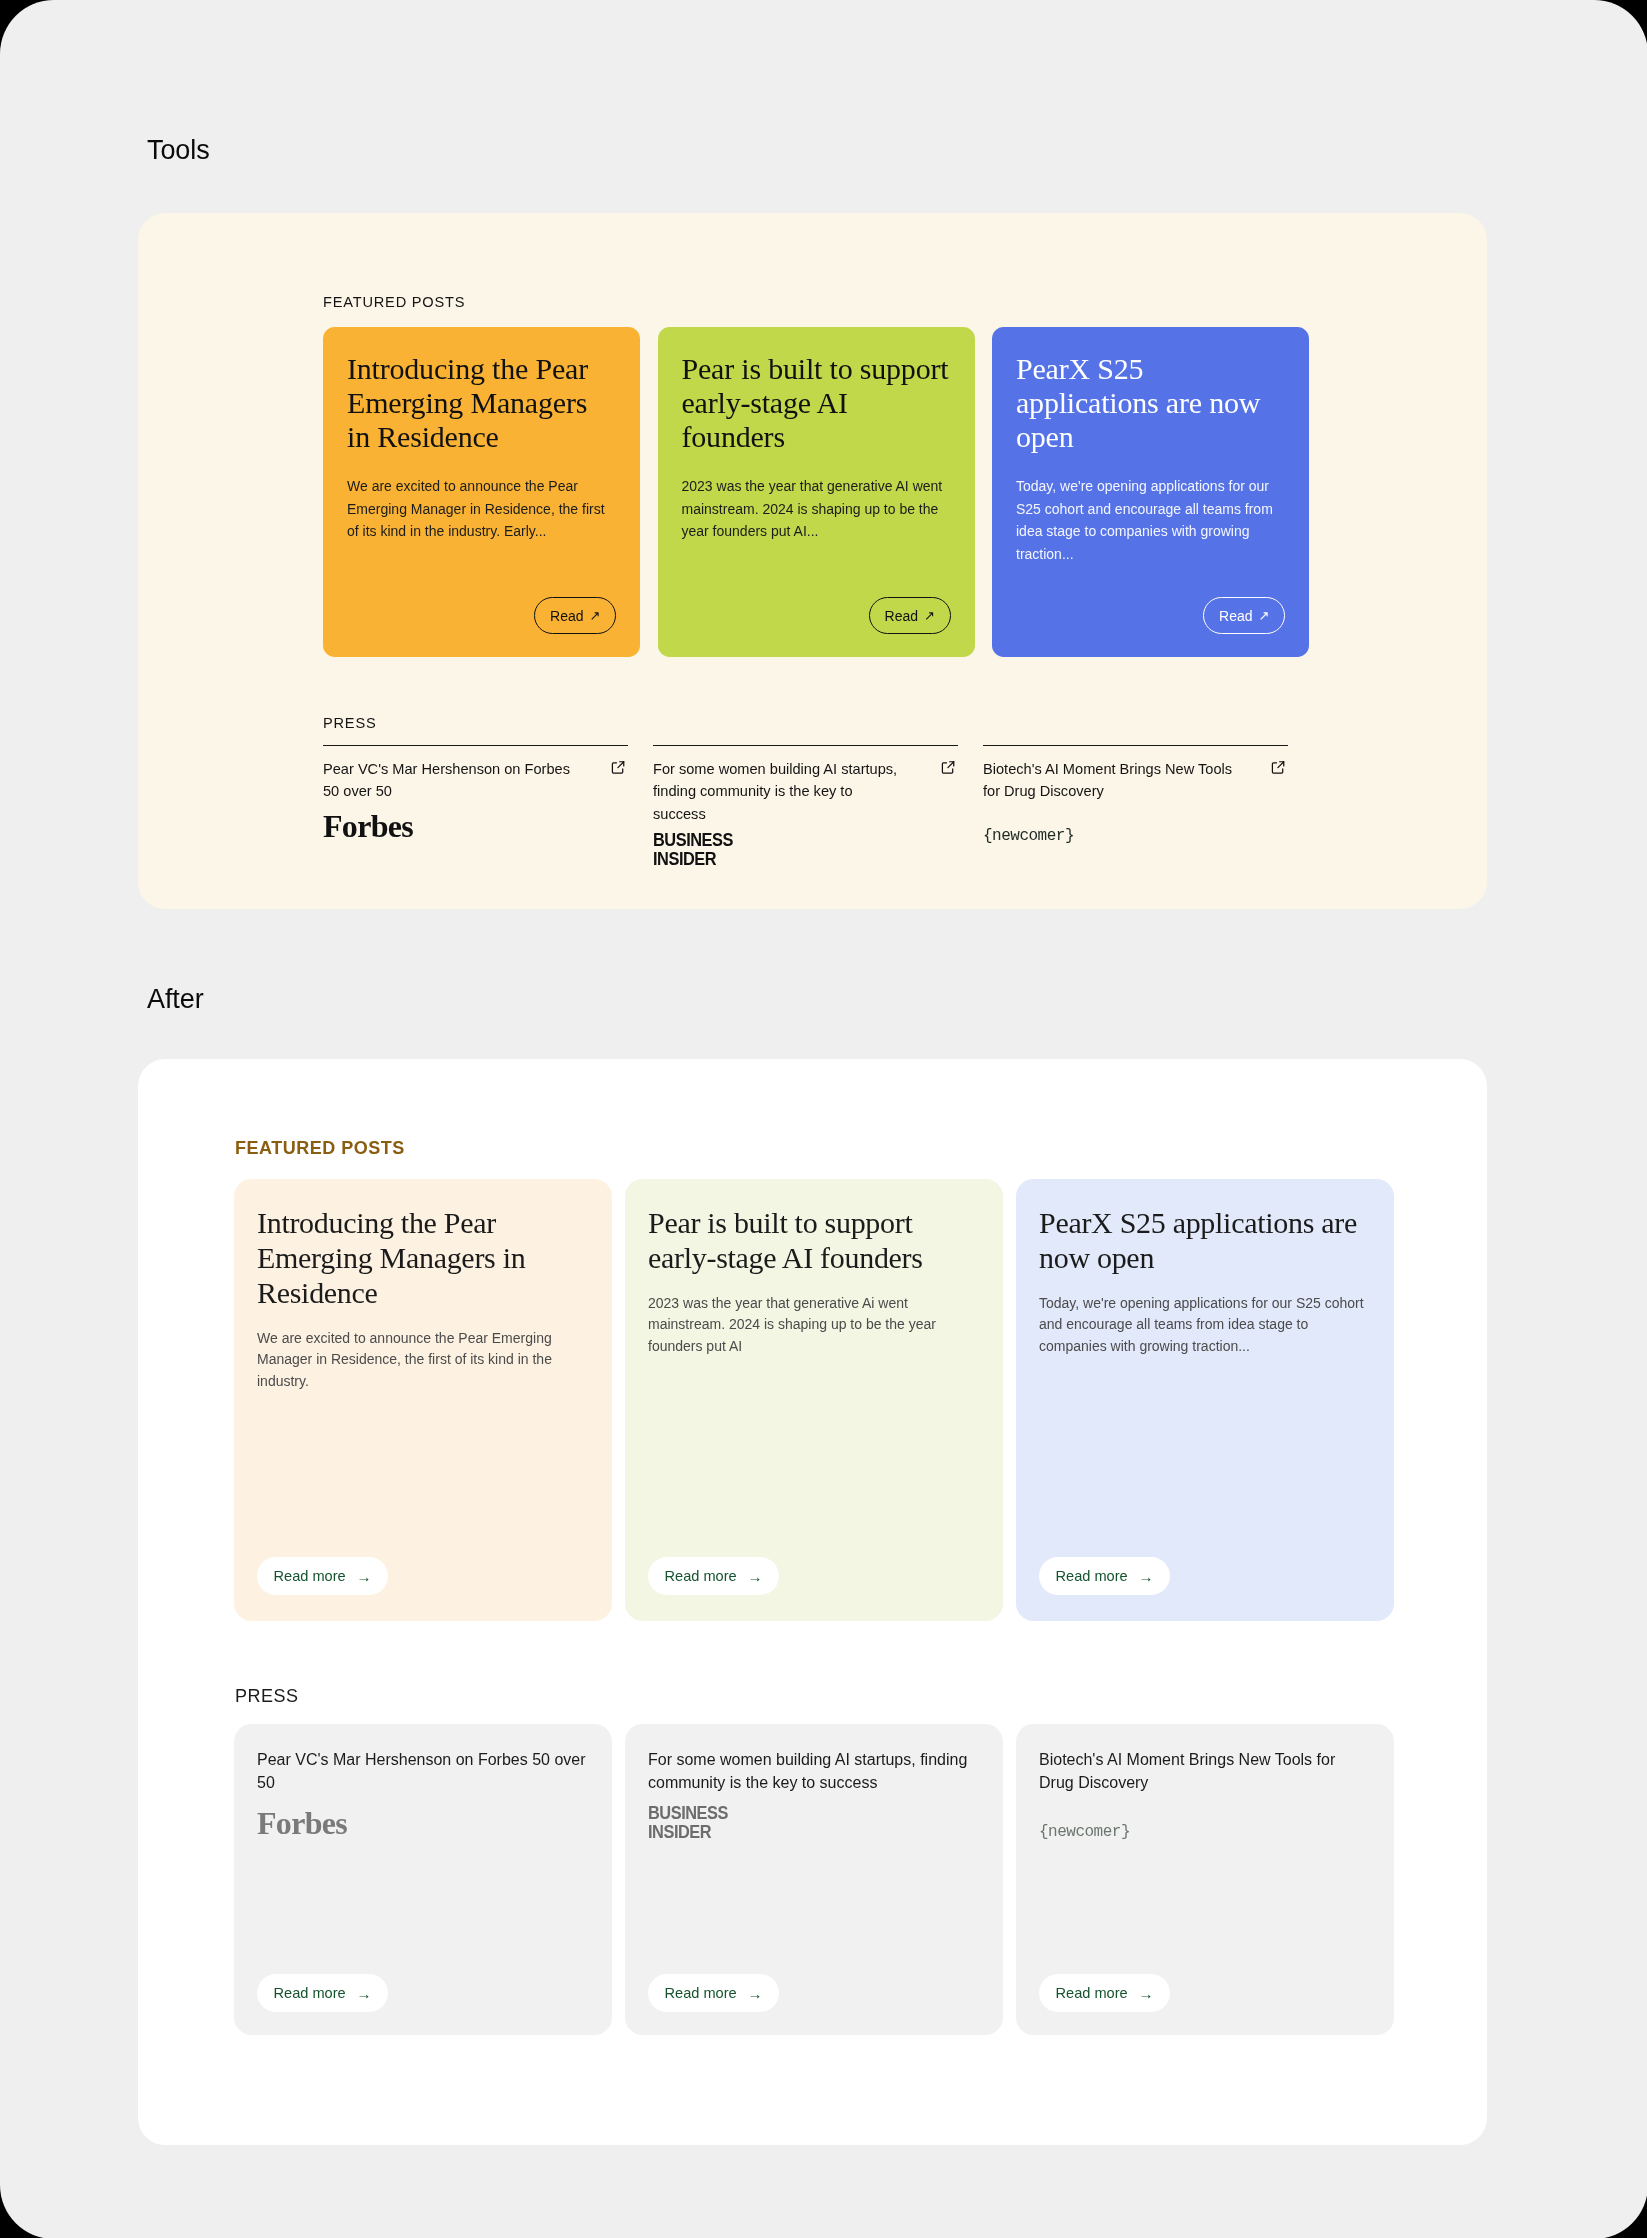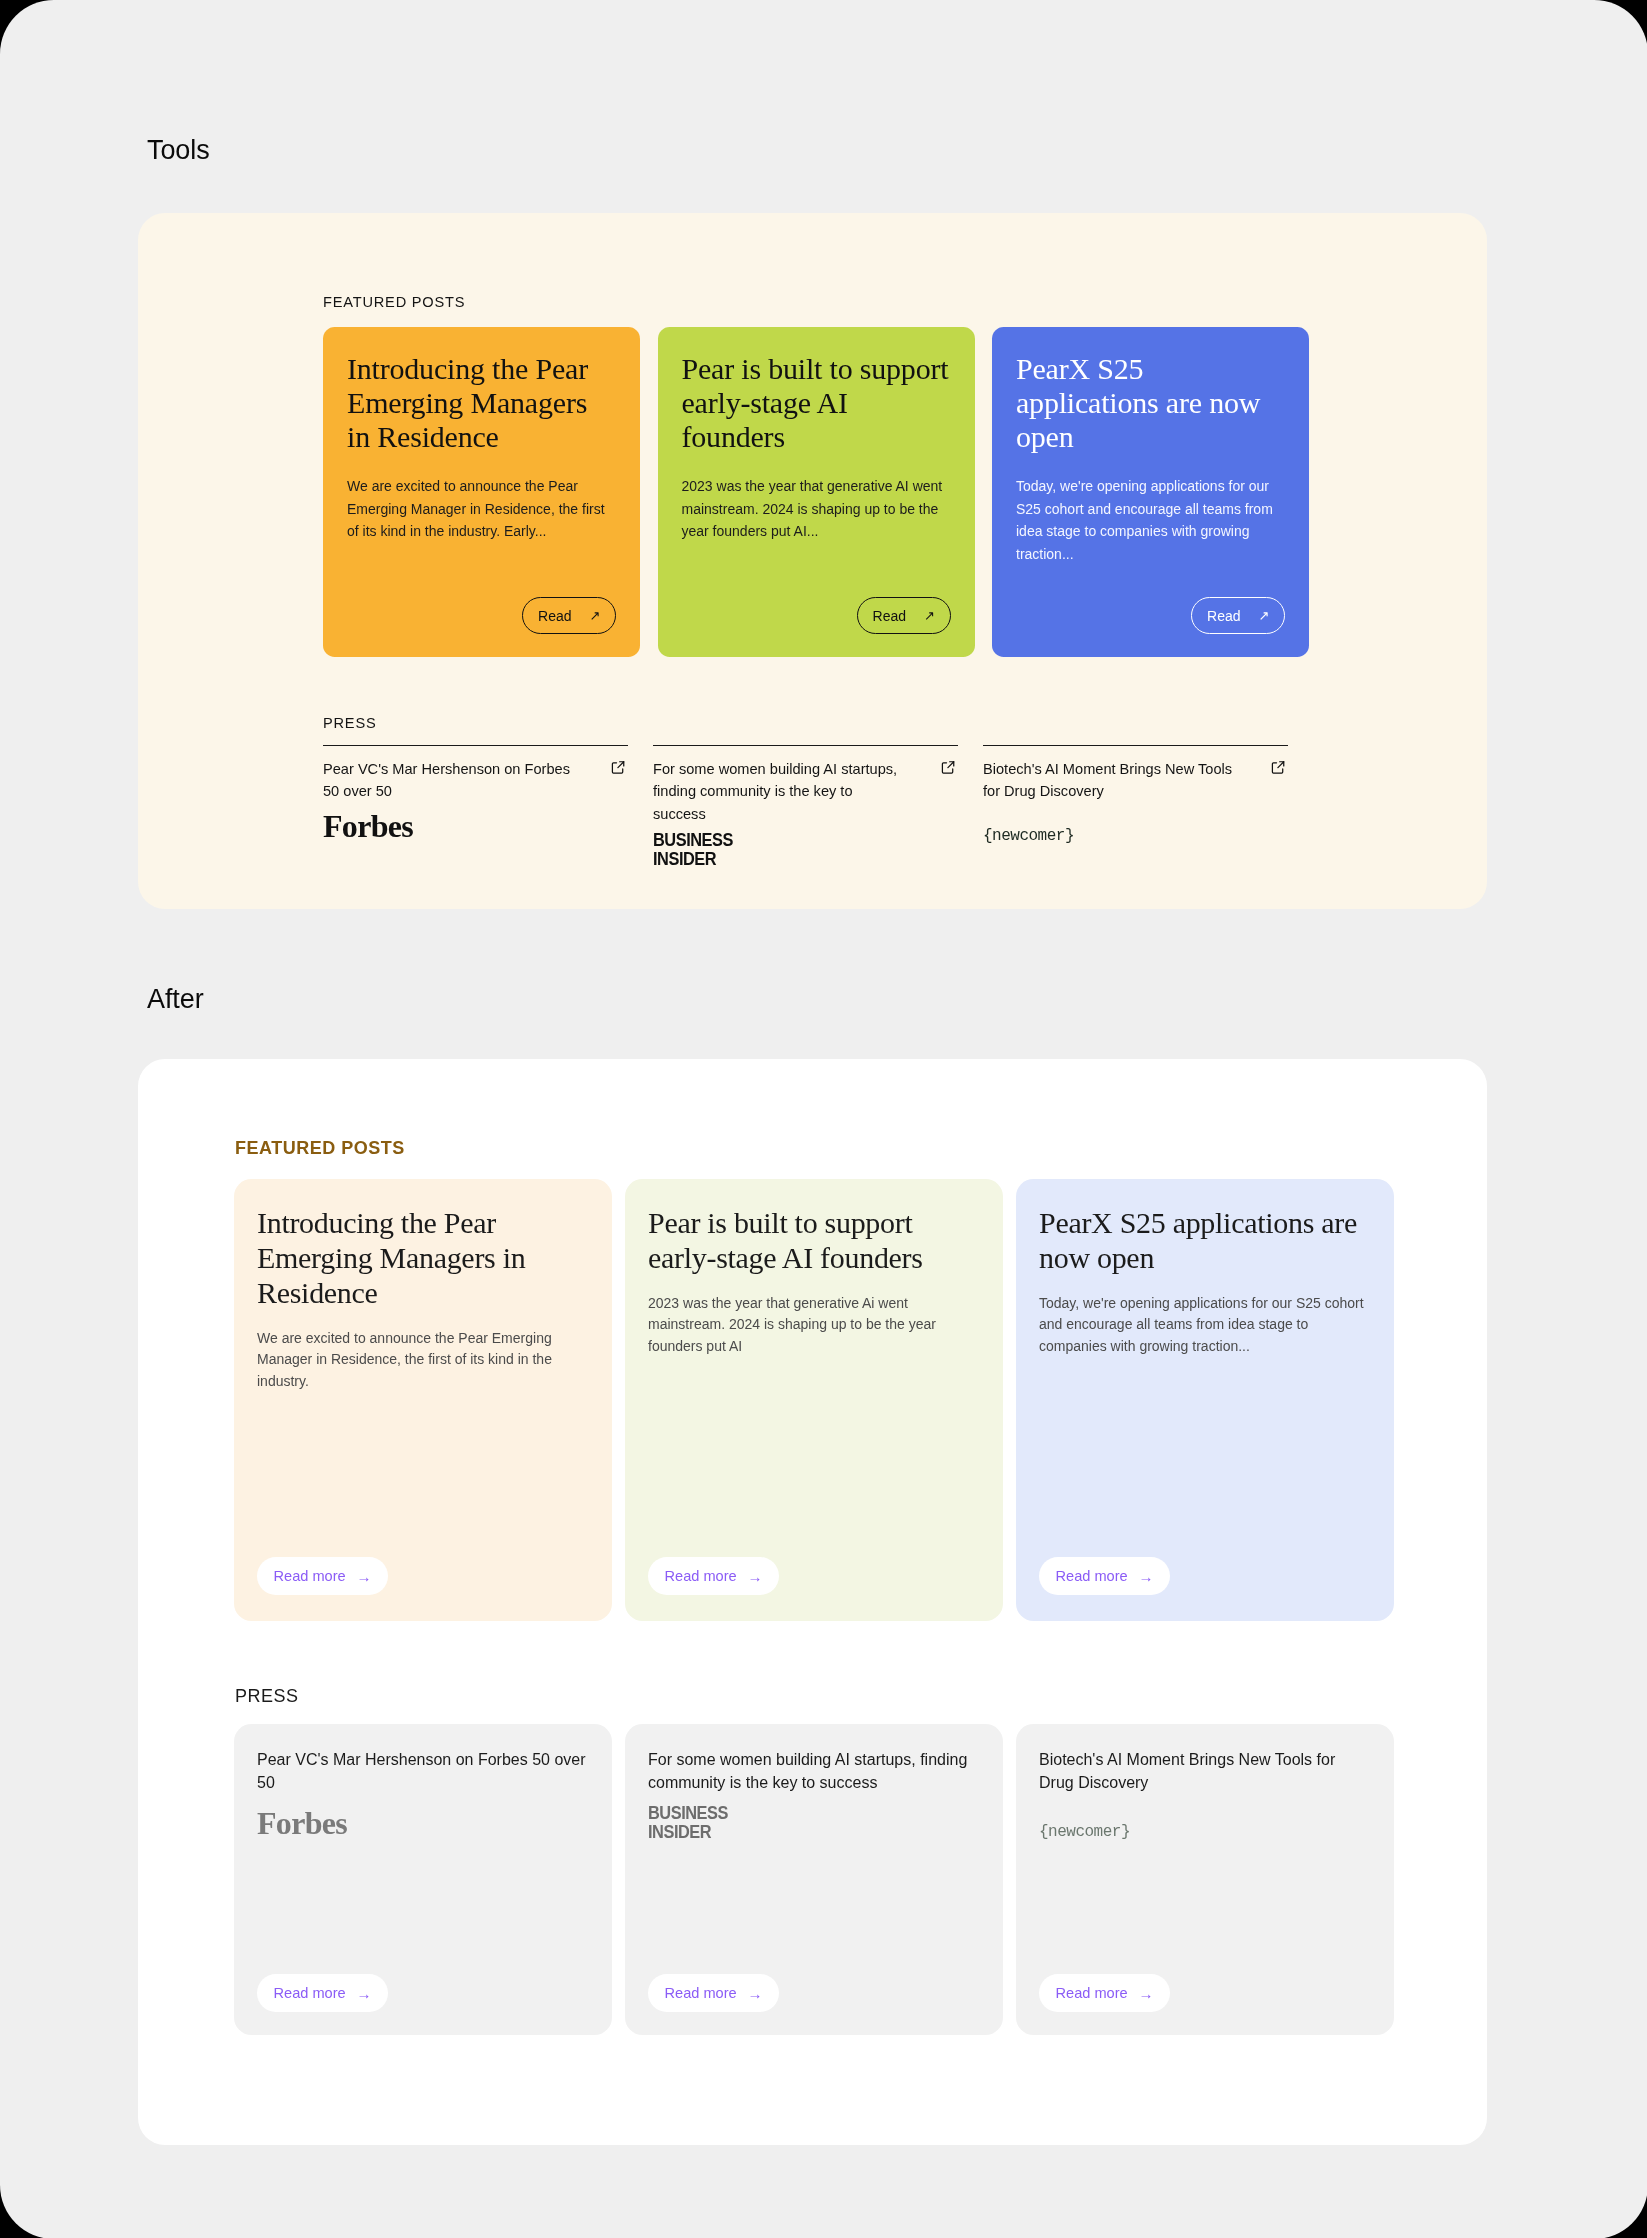--- a/index.html
+++ b/index.html
@@ -106,21 +106,21 @@
   .bf-read {
     position: absolute;
     right: 24px;
     bottom: 23px;
     border: 1px solid #111111;
     border-radius: 485px;
     height: 37px;
     padding: 0 14.6px;
     display: inline-flex;
     align-items: center;
-    gap: 18px;
+    gap: 6px;
     font-size: 14px;
     color: #111111;
     background: transparent;
     cursor: pointer;
   }
   .bf-card.blue .bf-read { border-color: #ffffff; color: #ffffff; }
   .bf-read .arr { font-size: 13px; line-height: 1; }
 
   .bf-press-eyebrow {
     position: absolute;
@@ -241,21 +241,21 @@
     bottom: 26px;
     background: #ffffff;
     border: none;
     border-radius: 485px;
     height: 38px;
     padding: 0 16.5px;
     display: inline-flex;
     align-items: center;
     gap: 10.7px;
     font-size: 14.6px;
-    color: #8b5cf6;
+    color: #14532d;
     font-family: "Liberation Sans", sans-serif;
     cursor: pointer;
   }
   .af-readmore .arr2 { font-size: 15px; line-height: 1; }
 
   .af-press-eyebrow {
     position: absolute;
     left: 97px;
     top: 627px;
     font-size: 18px;

